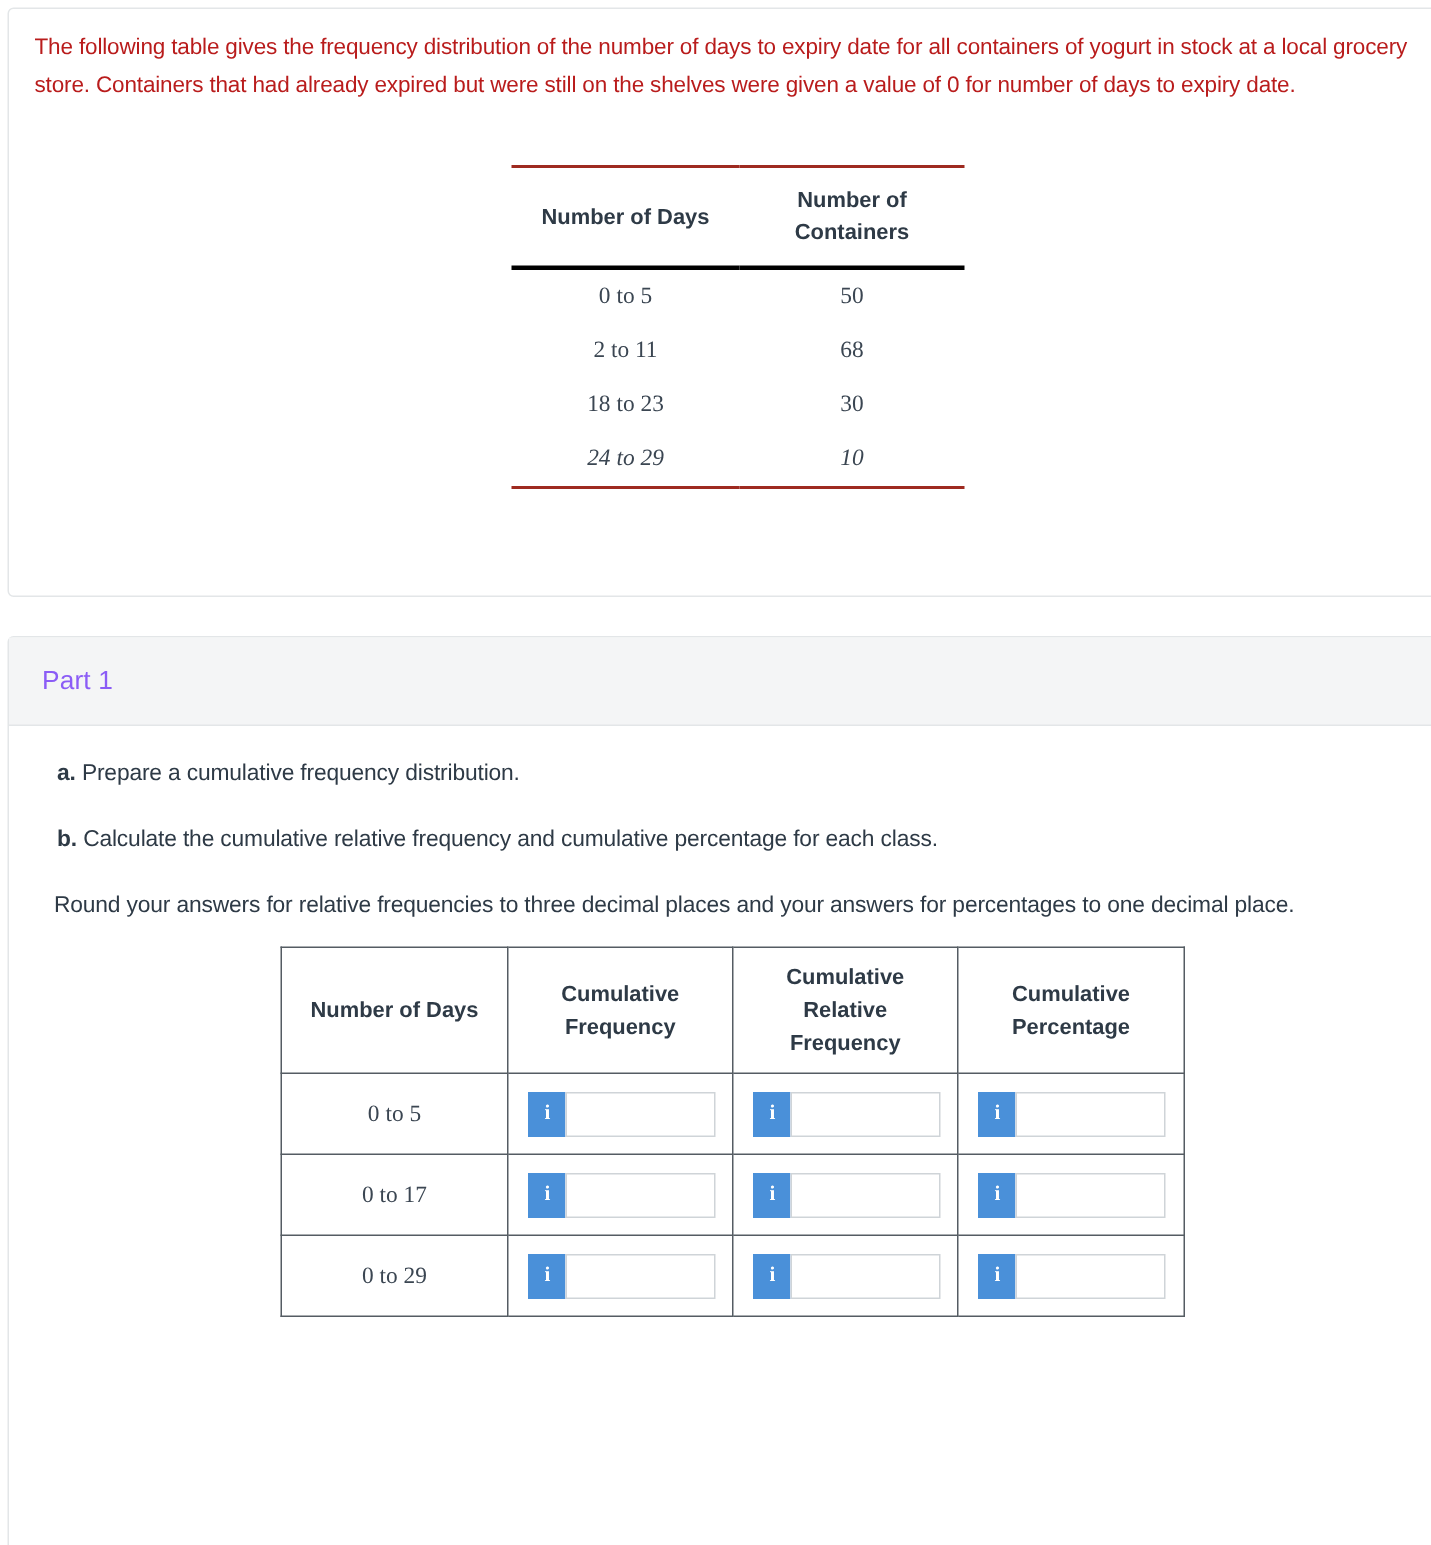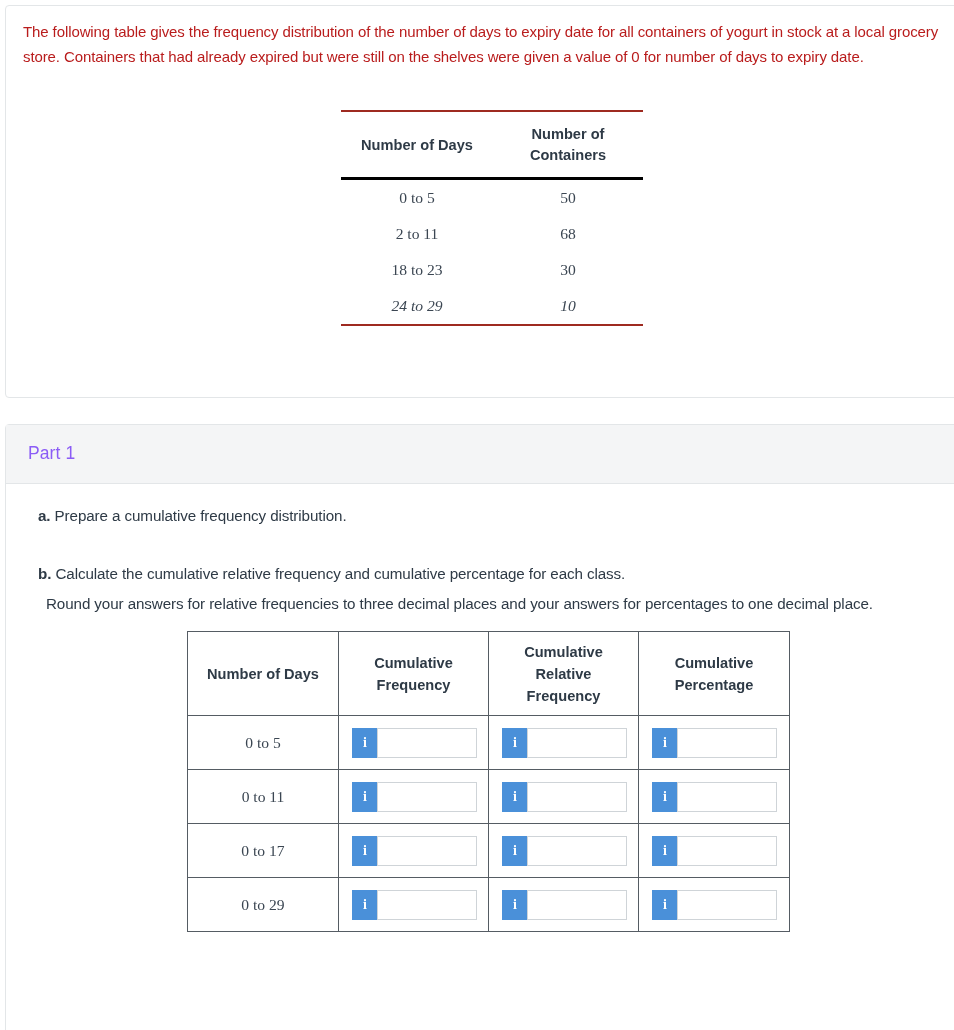--- a/index.html
+++ b/index.html
@@ -114,22 +114,22 @@
   
   .instr {
     position: absolute;
     font-size: 15.2px;
     line-height: 22px;
     color: #2e3a46;
     letter-spacing: -0.1px;
   }
   .instr b { font-weight: bold; }
   .instr-a { left: 32px; top: 80px; }
-  .instr-b { left: 32px; top: 124px; margin-top: 14px; }
-  .instr-r { left: 30px; top: 168px; margin-left: 10px; }
+  .instr-b { left: 32px; top: 124px; }
+  .instr-r { left: 30px; top: 168px; }
 
   
   .ans-wrap {
     position: absolute;
     left: 181px;
     top: 206px;
     width: 602px;
   }
   table.ans {
     border-collapse: collapse;
@@ -314,41 +314,20 @@
               </span>
             </td>
             <td class="cellinput">
               <span class="input-group">
                 <span class="info-btn">i</span>
                 <input class="answer-field" type="text" value="" style="">
               </span>
             </td>
           </tr>
 
-          <tr>
-            <td class="rowlabel">0 to 11</td>
-            <td class="cellinput">
-              <span class="input-group">
-                <span class="info-btn">i</span>
-                <input class="answer-field" type="text" value="" style="">
-              </span>
-            </td>
-            <td class="cellinput">
-              <span class="input-group">
-                <span class="info-btn">i</span>
-                <input class="answer-field" type="text" value="" style="">
-              </span>
-            </td>
-            <td class="cellinput">
-              <span class="input-group">
-                <span class="info-btn">i</span>
-                <input class="answer-field" type="text" value="" style="">
-              </span>
-            </td>
-          </tr>
 
           <tr>
             <td class="rowlabel">0 to 17</td>
             <td class="cellinput">
               <span class="input-group">
                 <span class="info-btn">i</span>
                 <input class="answer-field" type="text" value="" style="">
               </span>
             </td>
             <td class="cellinput">

